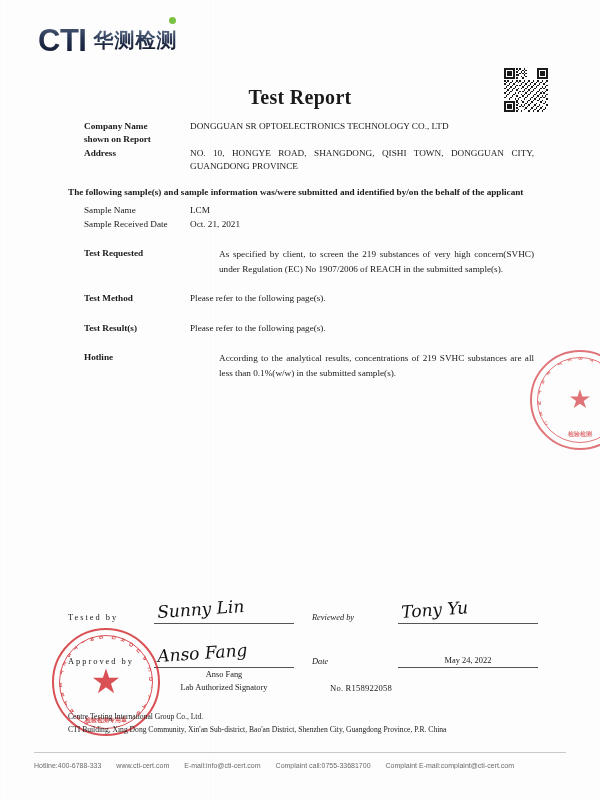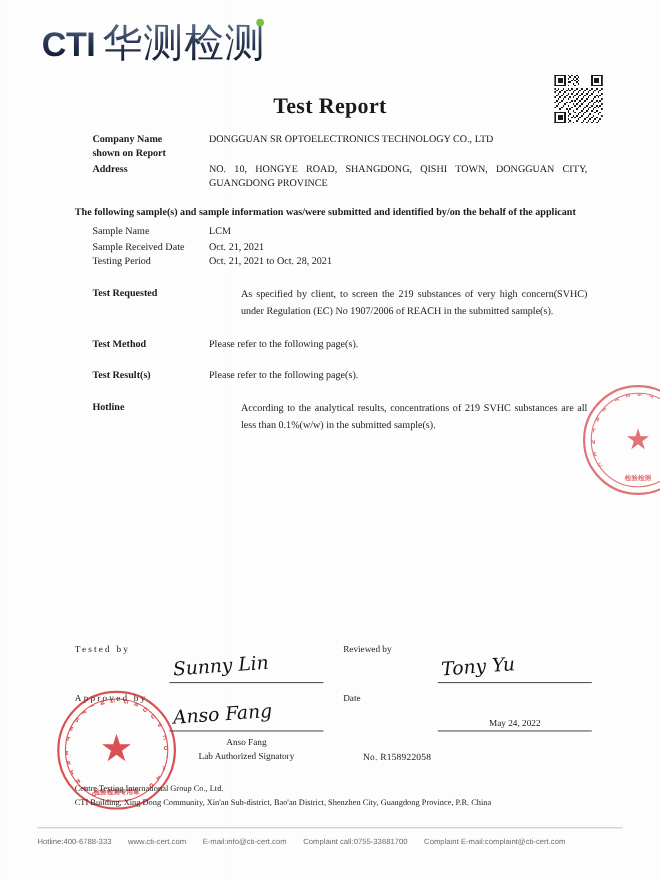--- a/index.html
+++ b/index.html
@@ -60,22 +60,22 @@
     position: absolute;
     right: 1px;
     top: -3px;
     width: 7px;
     height: 7px;
     border-radius: 50%;
     background: #7ac143;
   }
   .logo-cn {
     font-family: "DejaVu Sans", sans-serif;
-    font-weight: normal;
-    font-size: 36px;
+    font-weight: bold;
+    font-size: 20px;
     line-height: 1;
     letter-spacing: 1px;
     background: linear-gradient(180deg, #5a6a84 0%, #2b3956 45%, #131b30 100%);
     -webkit-background-clip: text;
     background-clip: text;
     color: transparent;
   }
 
   
   .qr {
@@ -143,30 +143,30 @@
   
   .sign-area {
     position: absolute;
     left: 68px;
     top: 586px;
     width: 466px;
     font-size: 8.4px;
   }
   .sign-row {
     display: flex;
-    align-items: flex-start;
+    align-items: flex-end;
     height: 38px;
   }
   .sign-label {
     width: 86px;
     flex: 0 0 86px;
     letter-spacing: 2px;
     padding-bottom: 2px;
   }
-  .sign-label.tight { letter-spacing: 0; }
+  .sign-label.tight { letter-spacing: 0; font-style: italic; }
   .sign-slot {
     width: 140px;
     flex: 0 0 140px;
     position: relative;
     border-bottom: 1px solid #555;
     height: 34px;
     margin-right: 18px;
   }
   .sign-slot .ink {
     position: absolute;
@@ -542,24 +542,20 @@
     <div class="block-gap-sm"></div>
 
     <div class="row">
       <div class="row-label">Sample Name</div>
       <div class="row-value">LCM</div>
     </div>
     <div class="row">
       <div class="row-label">Sample Received Date</div>
       <div class="row-value">Oct. 21, 2021</div>
     </div>
-    <div class="row">
-      <div class="row-label">Testing Period</div>
-      <div class="row-value">Oct. 21, 2021 to Oct. 28, 2021</div>
-    </div>
 
     <div class="block-gap-lg"></div>
 
     <div class="row">
       <div class="row-label b">Test Requested</div>
       <div class="row-value just para">As specified by client, to screen the 219 substances of very high concern(SVHC) under Regulation (EC) No 1907/2006 of REACH in the submitted sample(s).</div>
     </div>
 
     <div class="block-gap-lg"></div>
 

